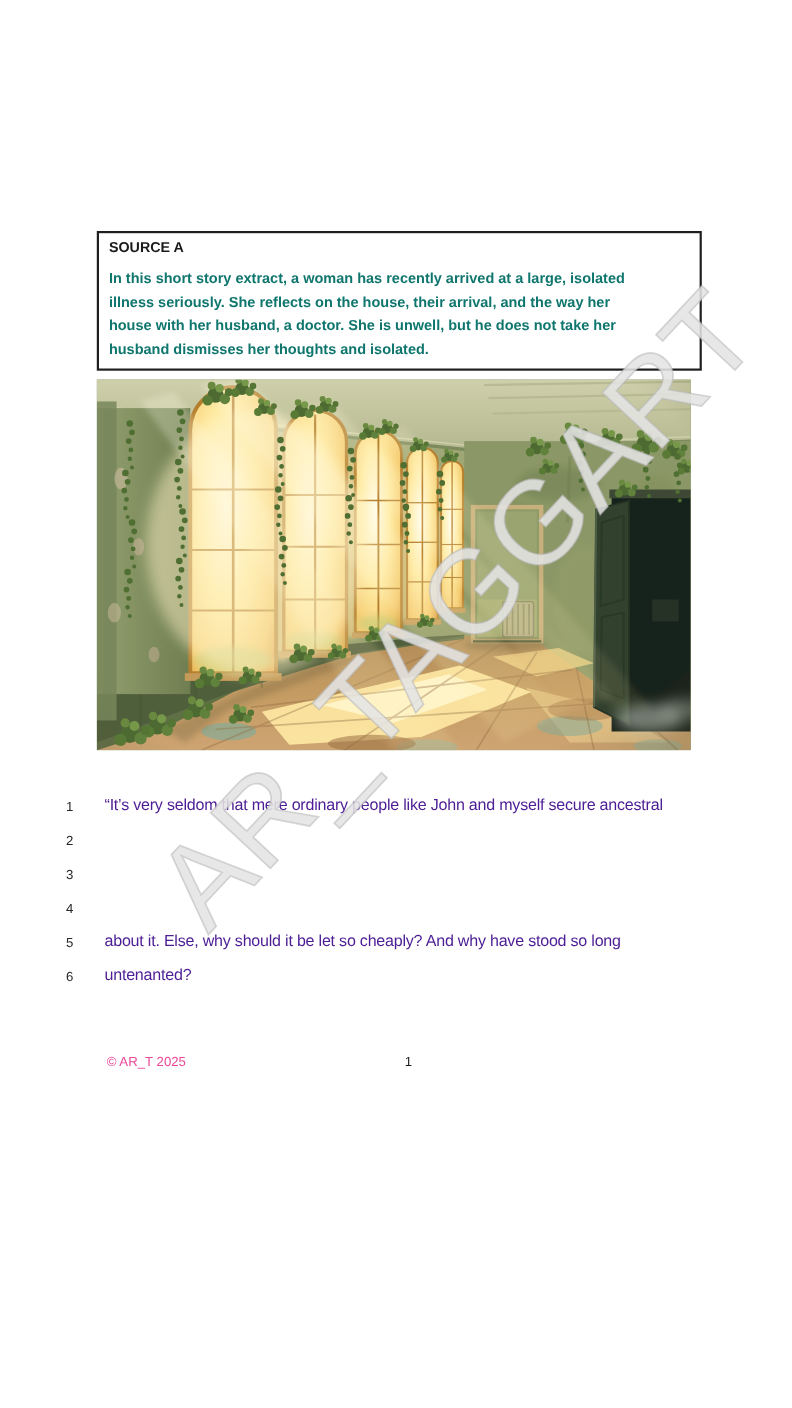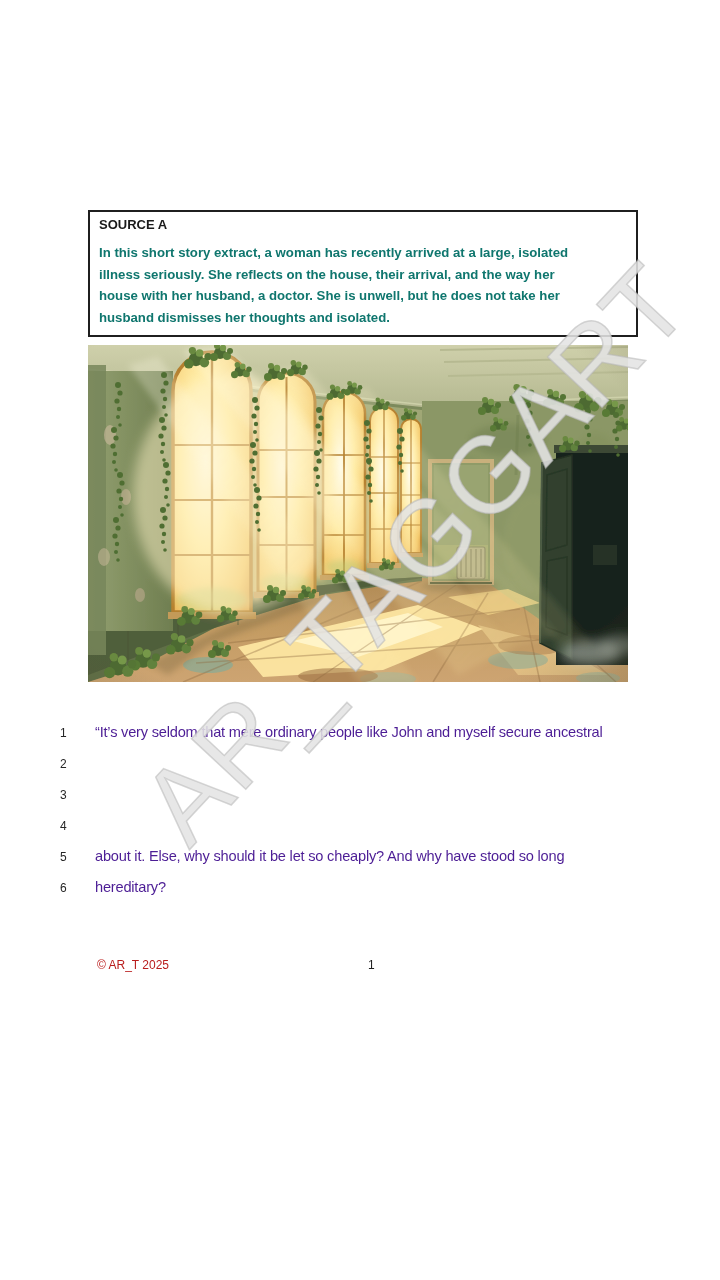--- a/index.html
+++ b/index.html
@@ -33,21 +33,21 @@
     color:rgba(228,228,228,0.88);
     -webkit-text-stroke:1.5px rgba(182,182,182,0.55);
   }
 
   
   .t-row{position:absolute;left:0;width:720px;height:22px;}
   .t-num{position:absolute;left:60px;top:2px;font-size:12px;color:#262626;}
   .t-text{position:absolute;left:95px;top:0;font-size:14.6px;letter-spacing:-0.2px;color:#4c1d95;white-space:nowrap;}
 
   
-  .footer-copy{position:absolute;left:97px;top:958px;font-size:12px;color:#b91c1c;text-align:center;}
+  .footer-copy{position:absolute;left:97px;top:958px;font-size:12px;color:#ec4899;text-align:center;}
   .footer-page{position:absolute;left:368px;top:958px;font-size:12px;color:#1e1e1e;}
 </style>
 </head>
 <body>
 
 <div class="page">
 
   <div class="source-box">
     <div class="source-label">SOURCE A</div>
     <div class="source-desc">
@@ -347,20 +347,20 @@
     </div>
     <div class="t-row" style="top:817px;">
       <span class="t-num">4</span>
     </div>
     <div class="t-row" style="top:848px;">
       <span class="t-num">5</span>
       <span class="t-text">about it. Else, why should it be let so cheaply? And why have stood so long</span>
     </div>
     <div class="t-row" style="top:879px;">
       <span class="t-num">6</span>
-      <span class="t-text">hereditary?</span>
+      <span class="t-text">untenanted?</span>
     </div>
   </div>
 
   <div class="footer-copy">© AR_T 2025</div>
   <div class="footer-page">1</div>
 
 </div>
 
 </body></html>

